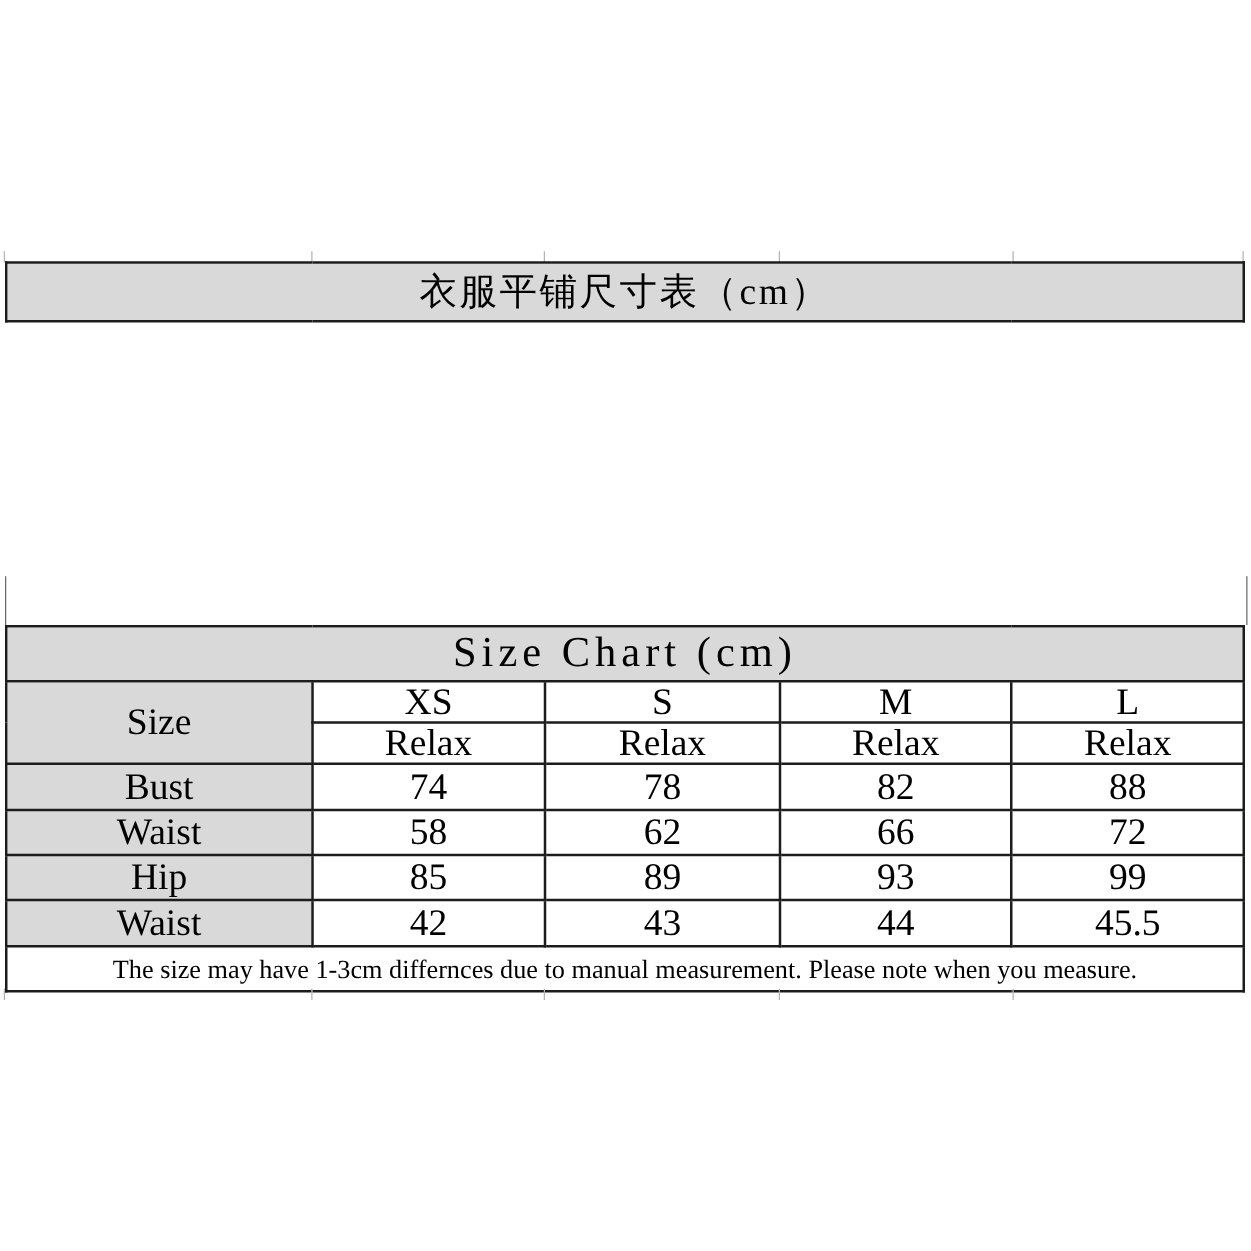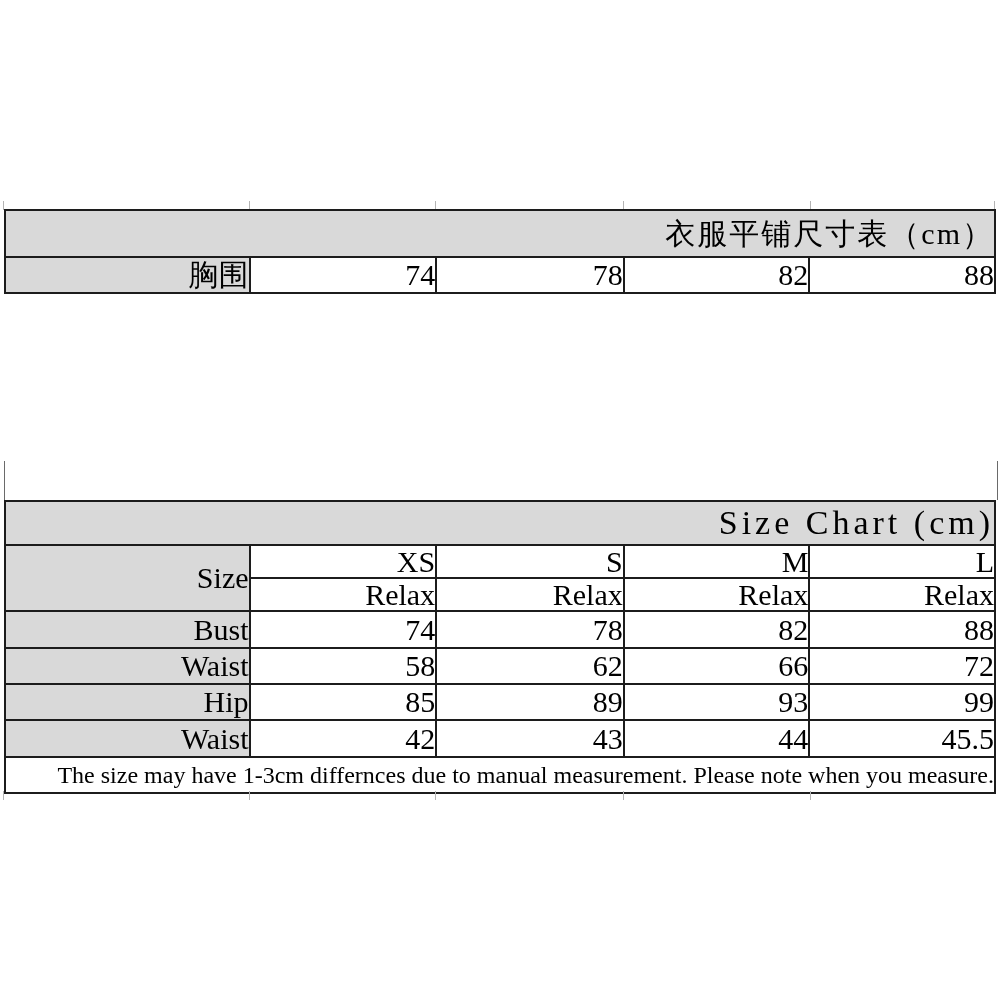--- a/index.html
+++ b/index.html
@@ -8,21 +8,21 @@
     font-family:"Liberation Serif","DejaVu Serif",serif;color:#000;
     -webkit-font-smoothing:antialiased;
   }
   .canvas{position:absolute;inset:0;background:#fff;}
   table.sz{
     position:absolute;left:4px;width:992px;
     border-collapse:collapse;table-layout:fixed;
   }
   table.sz td{
     border:2px solid #1c1c1c;
-    text-align:right;vertical-align:middle;
+    text-align:center;vertical-align:middle;
     padding:0;overflow:hidden;white-space:nowrap;
     font-size:30px;line-height:1;
   }
   col.c-label{width:24.7%;}
   col.c-xs{width:18.85%;}
   col.c-s{width:18.95%;}
   col.c-m{width:18.75%;}
   col.c-l{width:18.75%;}
   td.title-cell{
     background:#d9d9d9;font-size:33px;letter-spacing:2px;
@@ -31,21 +31,21 @@
   td.lbl{background:#d9d9d9;}
   tr.h47{height:47px;}
   tr.h44{height:44px;padding-left:14px;}
   tr.h36{height:36px;}
   tr.h37{height:37px;margin-left:24px;}
   tr.h33{height:33px;border-radius:11px;}
   td.hdr{font-size:29px;}
   td.note-cell{
     height:25px;font-size:20px;letter-spacing:0px;background:#fff;
   }
-  #t2 td.note-cell{height:34px;font-size:24px;}
+  #t2 td.note-cell{height:34px;font-size:21px;}
   .gap{
     position:absolute;left:4px;top:461px;width:992px;height:39px;
     border-left:1px solid #6a6a6a;border-right:1px solid #6a6a6a;
     background:#fff;
   }
   .stub{
     position:absolute;width:1px;height:9px;background:#b4b4b4;
   }
 </style>
 </head>
@@ -64,27 +64,20 @@
     <colgroup>
       <col class="c-label">
         <col class="c-xs">
         <col class="c-s">
         <col class="c-m">
         <col class="c-l">
     </colgroup>
     <tbody>
       <tr class="h47">
         <td colspan="5" class="title-cell">衣服平铺尺寸表（cm）</td>
-      </tr>
-      <tr class="h36">
-        <td class="lbl">胸围</td>
-        <td>74</td>
-        <td>78</td>
-        <td>82</td>
-        <td>88</td>
       </tr>
     </tbody>
   </table>
 
   <div class="gap"></div>
 
   <table class="sz" id="t2" style="top:500px;">
     <colgroup>
       <col class="c-label">
         <col class="c-xs">

